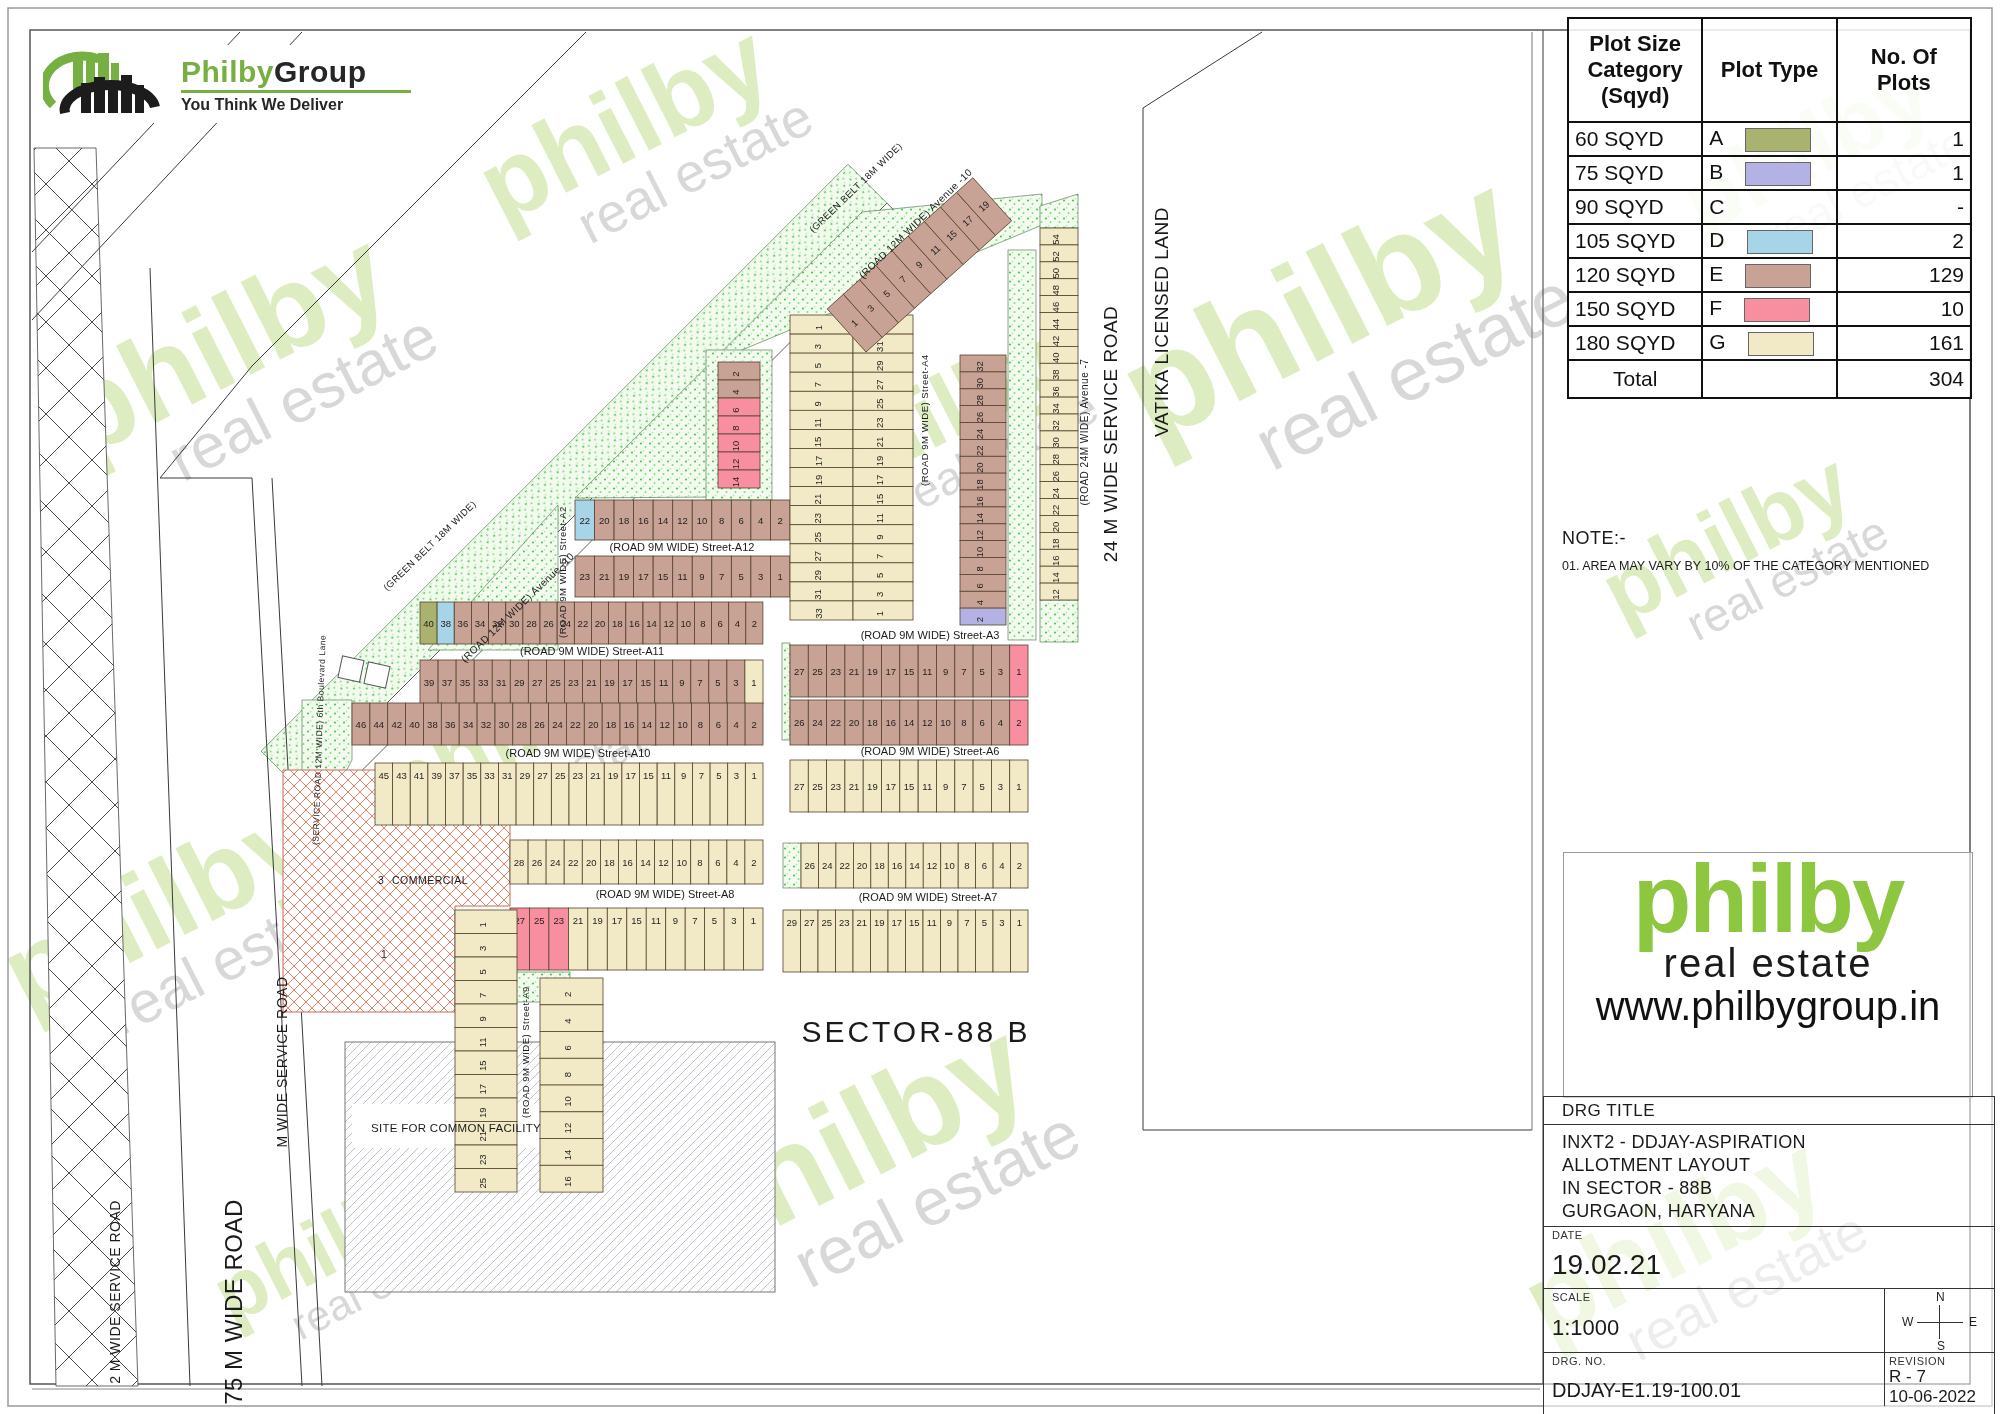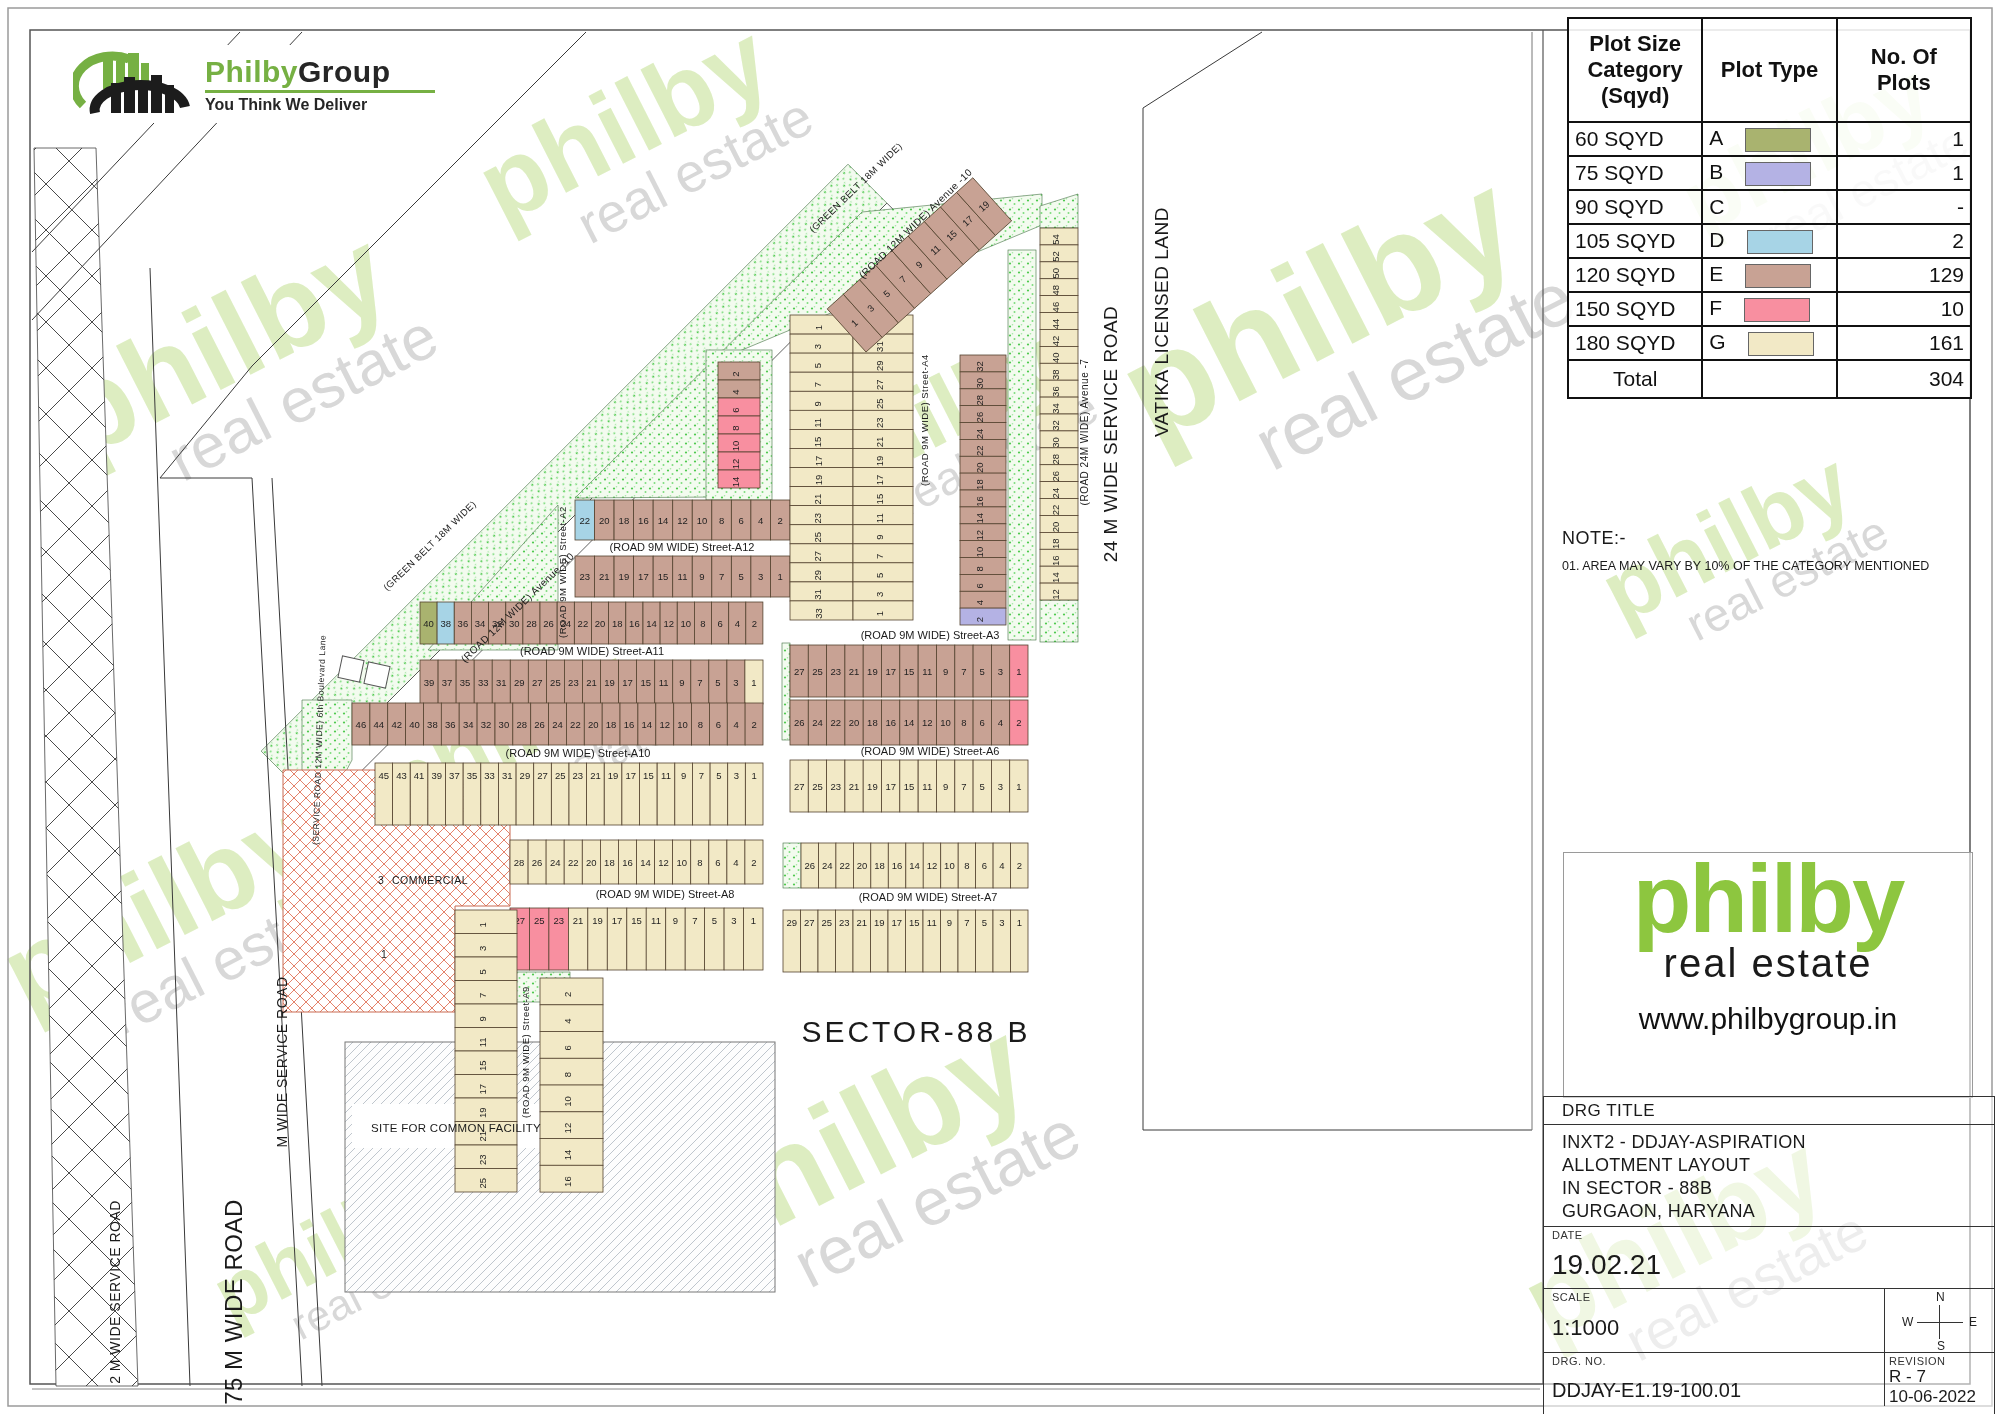--- a/index.html
+++ b/index.html
@@ -2,22 +2,22 @@
 <html><head>
 <meta charset="utf-8">
 <style>
   html,body{margin:0;padding:0;background:#e8e8e8;}
   #sheet{position:relative;width:2000px;height:1414px;background:#ffffff;overflow:hidden;
          font-family:"Liberation Sans", sans-serif;}
   #plan-svg{position:absolute;left:0;top:0;}
   svg text{font-family:"Liberation Sans", sans-serif;}
 
   
-  #logo-box{position:absolute;left:73px;top:45px;width:396px;height:78px;background:#fff;
-            display:flex;align-items:center;}
+  #logo-box{position:absolute;left:43px;top:45px;width:396px;height:78px;background:#fff;
+            display:flex;align-items:center;gap:6px;}
   #logo-box .logo-text{margin-left:12px;}
   .logo-line1{font-size:30px;font-weight:bold;letter-spacing:.5px;}
   .logo-philby{color:#76b043;}
   .logo-group{color:#262626;}
   .logo-rule{height:3px;background:#76b043;margin:1px 0 3px 0;width:230px;}
   .logo-tag{font-size:16px;font-weight:bold;color:#262626;}
 
   
   #legend{position:absolute;left:1567px;top:17px;width:405px;border-collapse:collapse;
           table-layout:fixed;background:rgba(255,255,255,.85);}
@@ -35,21 +35,21 @@
   #note{position:absolute;left:1562px;top:528px;width:400px;color:#1a1a1a;}
   #note .note-title{font-size:18px;letter-spacing:.5px;}
   #note .note-item{font-size:12.5px;margin-top:10px;}
 
   
   #brand{position:absolute;left:1563px;top:852px;width:408px;height:244px;border:1px solid #9a9a9a;
          text-align:center;background:rgba(255,255,255,.6);}
   .brand-philby{font-size:96px;font-weight:bold;color:#8dc63f;line-height:.92;letter-spacing:-2px;margin-top:2px;}
   .brand-real{font-size:40px;color:#1a1a1a;letter-spacing:2px;line-height:1.0;}
   .brand-phone{font-size:27px;font-weight:bold;color:#111;margin-top:6px;letter-spacing:.5px;}
-  .brand-web{font-size:30px;color:#111;margin-top:19px;}
+  .brand-web{font-size:40px;color:#111;margin-top:1px;}
 
   
   #titleblock{position:absolute;left:1543px;top:1096px;width:452px;height:360px;border:1.5px solid #333;
               box-sizing:border-box;color:#1a1a1a;background:rgba(255,255,255,.55);}
   .tb-row{box-sizing:border-box;border-bottom:1.5px solid #333;position:relative;}
   .tb-r1{height:28px;font-size:17px;padding:4px 0 0 18px;letter-spacing:.5px;}
   .tb-r2{height:102px;padding:6px 0 0 18px;}
   .tb-r2 .tl{font-size:18px;line-height:23px;letter-spacing:.3px;}
   .tb-r3{height:62px;padding:2px 0 0 8px;}
   .tb-r4{height:64px;padding:2px 0 0 8px;}

